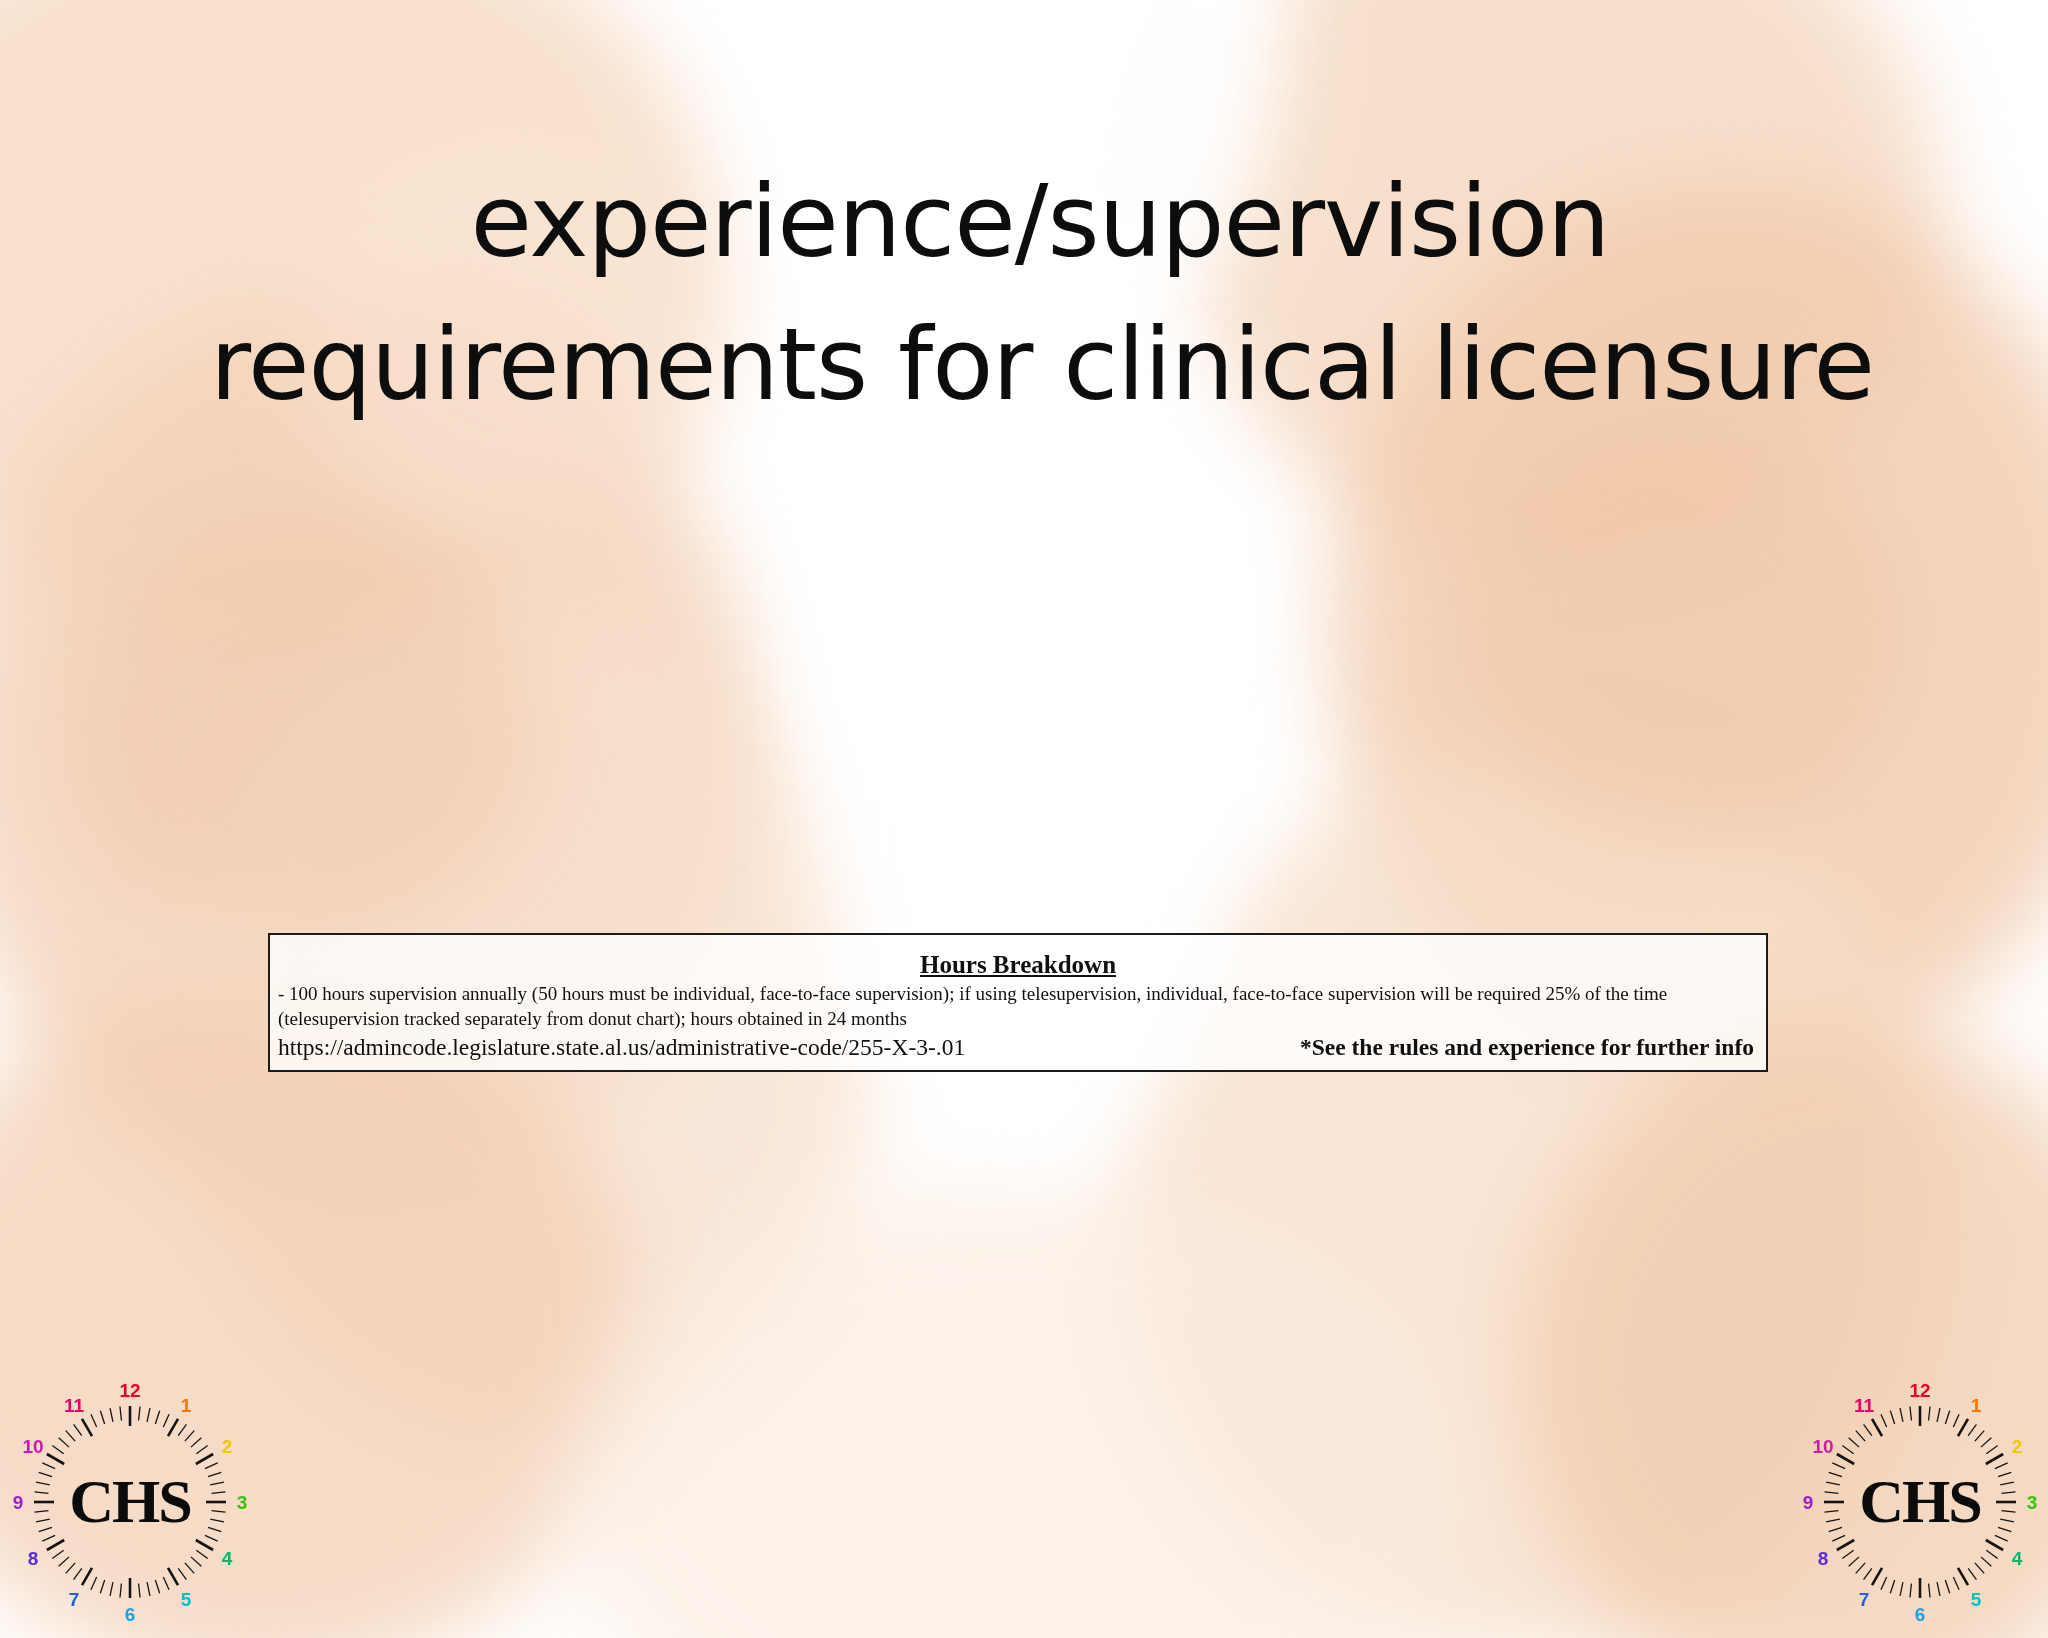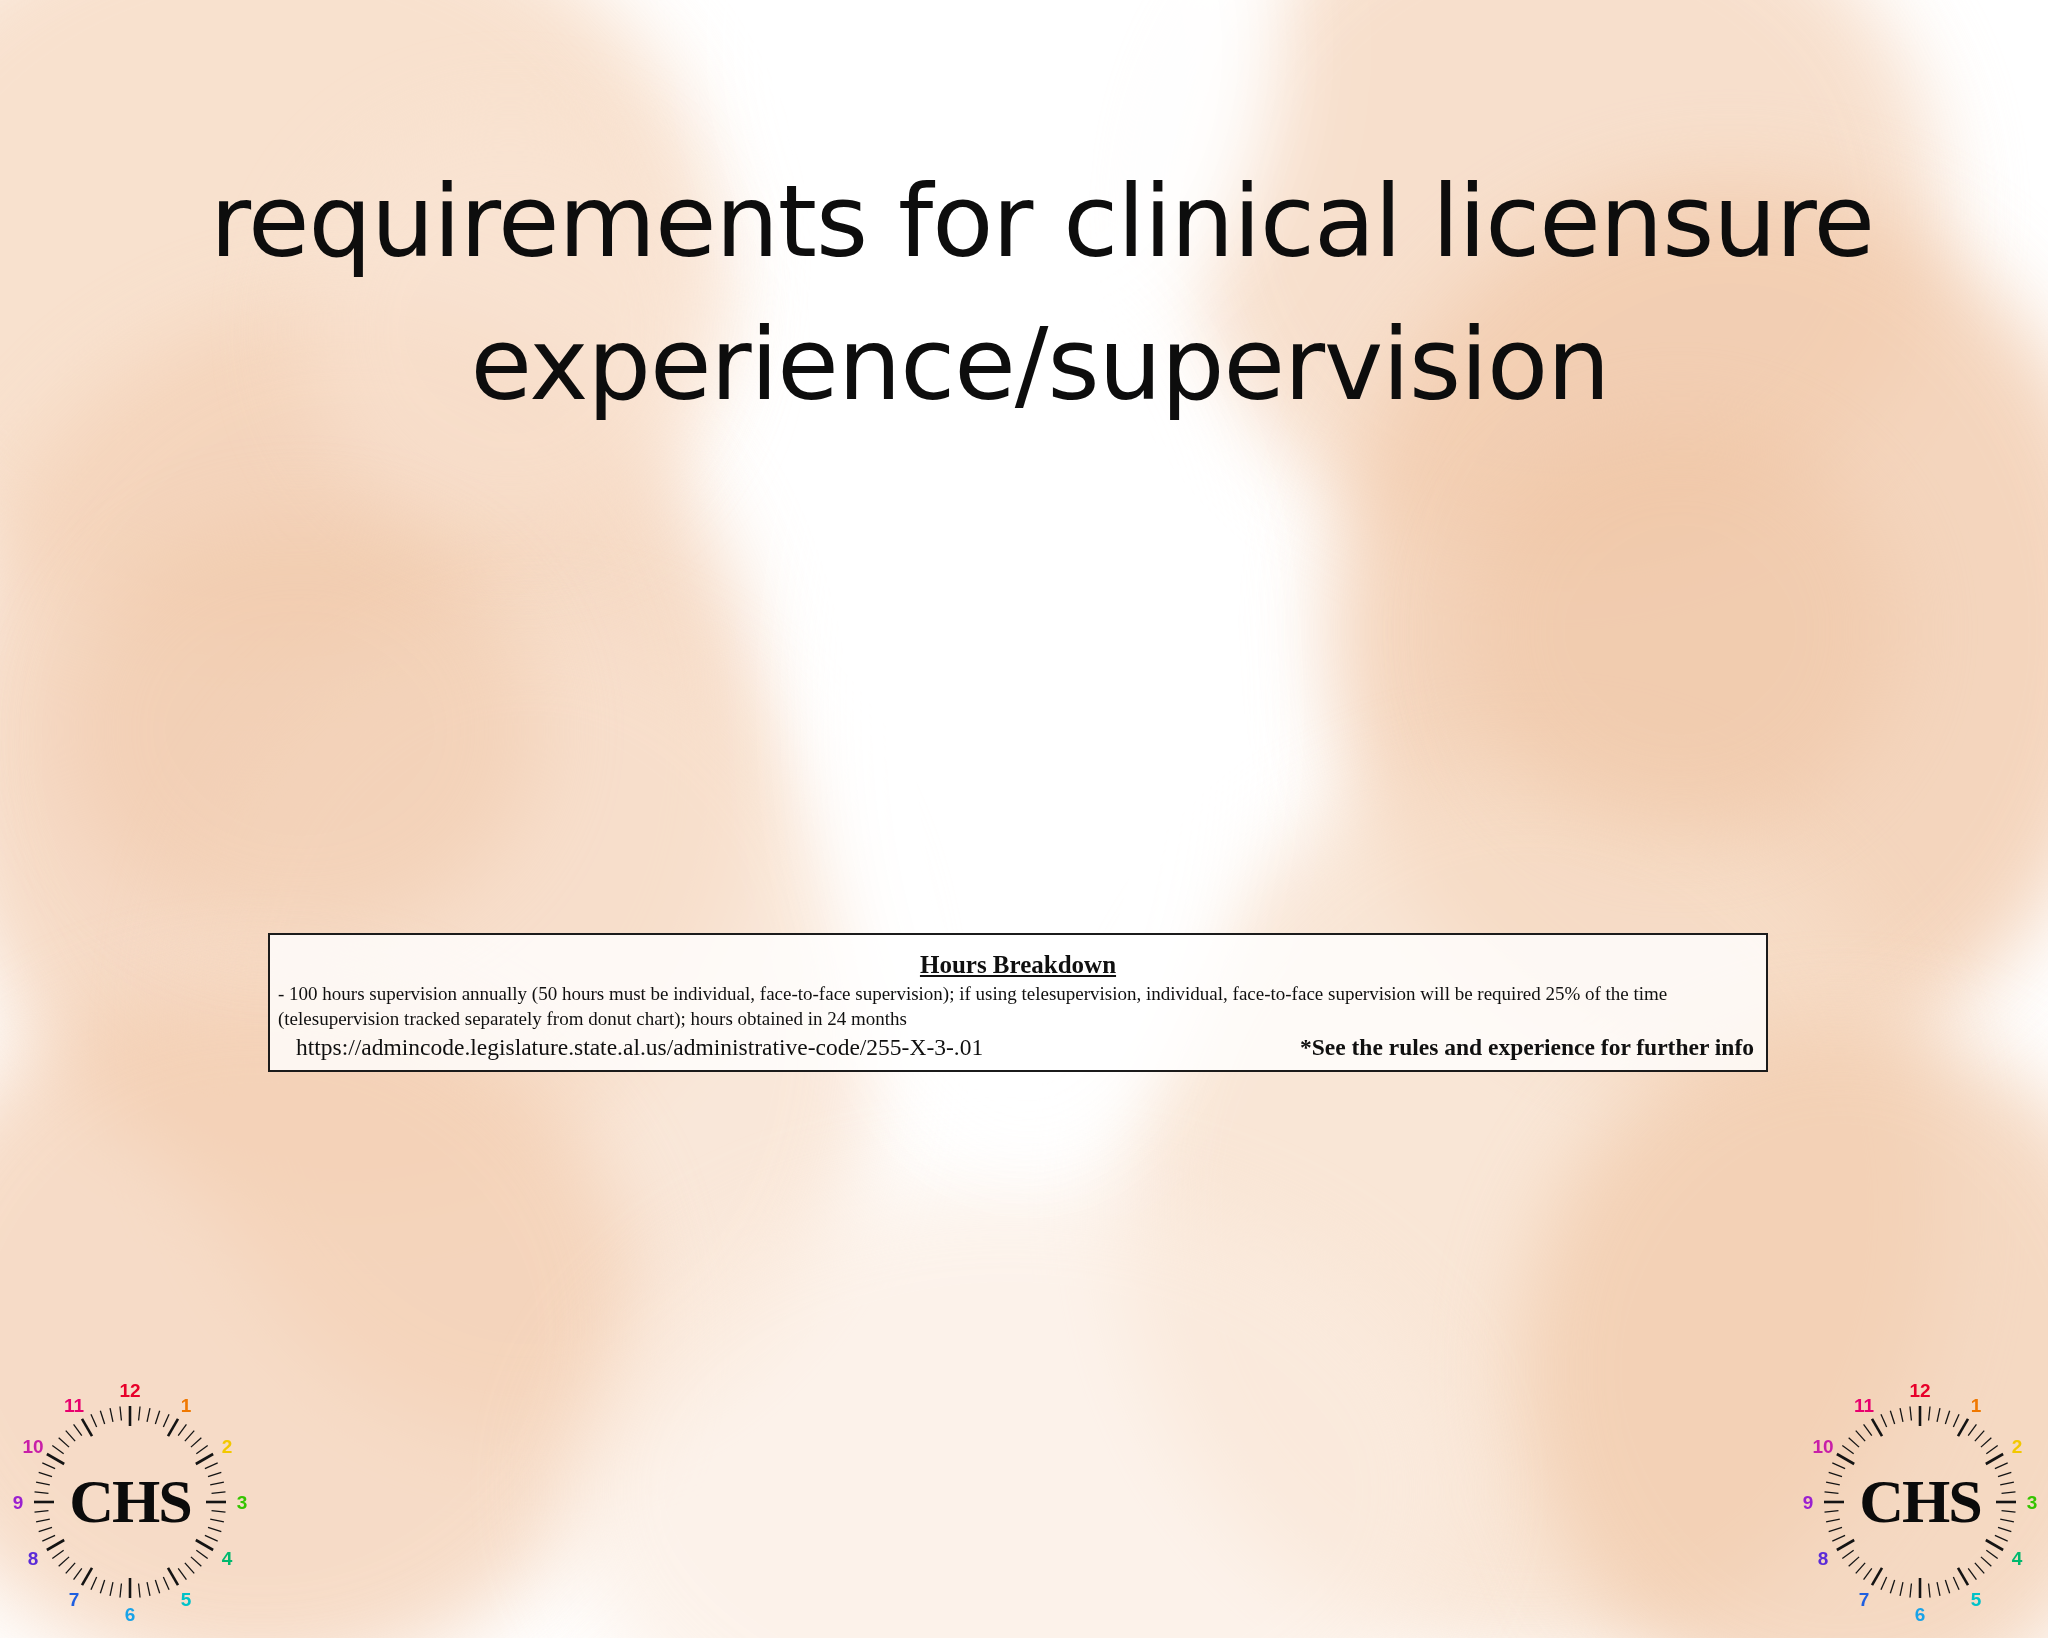--- a/index.html
+++ b/index.html
@@ -83,21 +83,20 @@
   #hours-box .body-line {
     font-size: 19px;
     line-height: 1.30;
   }
   #hours-box .footer-row {
     display: flex;
     justify-content: space-between;
     align-items: flex-start;
     font-size: 23.5px;
     line-height: 1.30;
-    margin-left: 18px;
   }
   #hours-box .footer-row .url { white-space: nowrap; }
   #hours-box .footer-row .note {
     font-weight: bold;
     white-space: nowrap;
     padding-right: 4px;
   }
 
   
   .logo {
@@ -123,22 +122,22 @@
   <div class="blob b8"></div>
   <div class="blob b9"></div>
   <div class="blob b12"></div>
   <div class="blob b13"></div>
   <div class="blob b14"></div>
   <div class="blob b10"></div>
   <div class="blob b11"></div>
 </div>
 
 <div id="heading">
+  <span class="line">experience/supervision</span>
   <span class="line">requirements for clinical licensure</span>
-  <span class="line">experience/supervision</span>
 </div>
 
 <div id="hours-box">
   <div class="box-title">Hours Breakdown</div>
   <div class="body-line">- 100 hours supervision annually (50 hours must be individual, face-to-face supervision); if using telesupervision, individual, face-to-face supervision will be required 25% of the time (telesupervision tracked separately from donut chart); hours obtained in 24 months</div>
   <div class="footer-row">
     <span class="url">https://admincode.legislature.state.al.us/administrative-code/255-X-3-.01</span>
     <span class="note">*See the rules and experience for further info</span>
   </div>
 </div>

